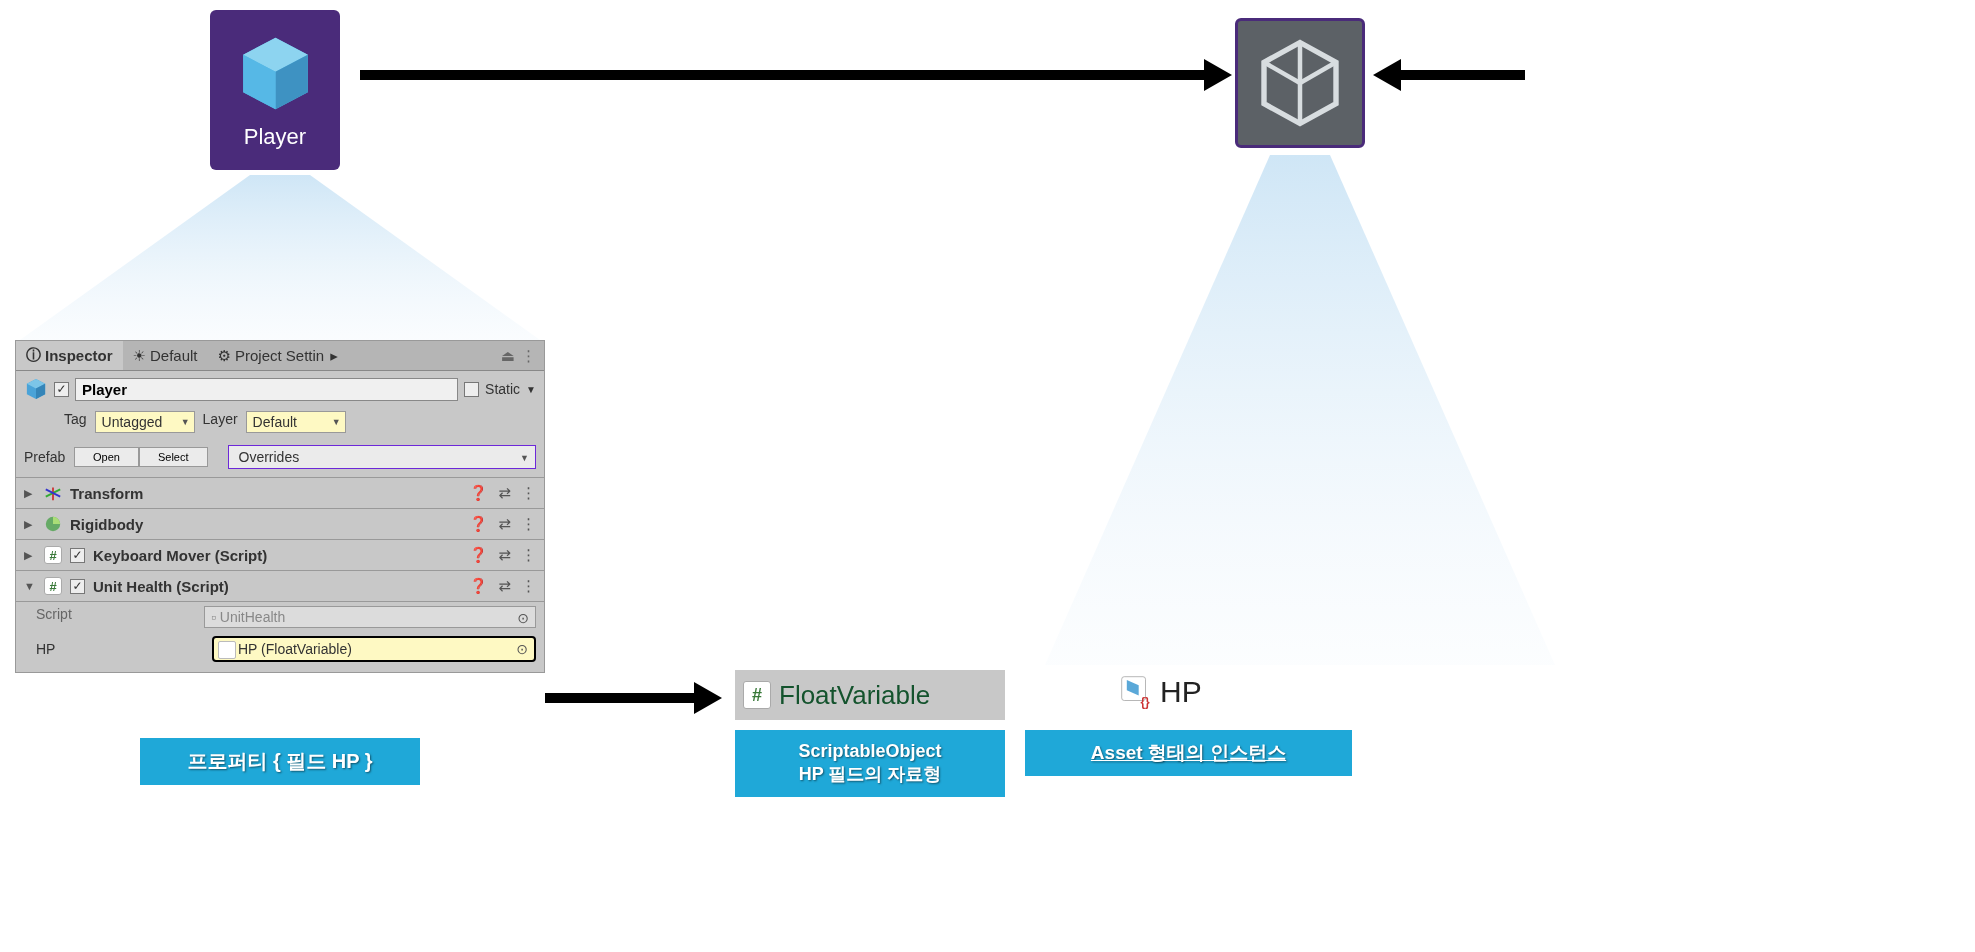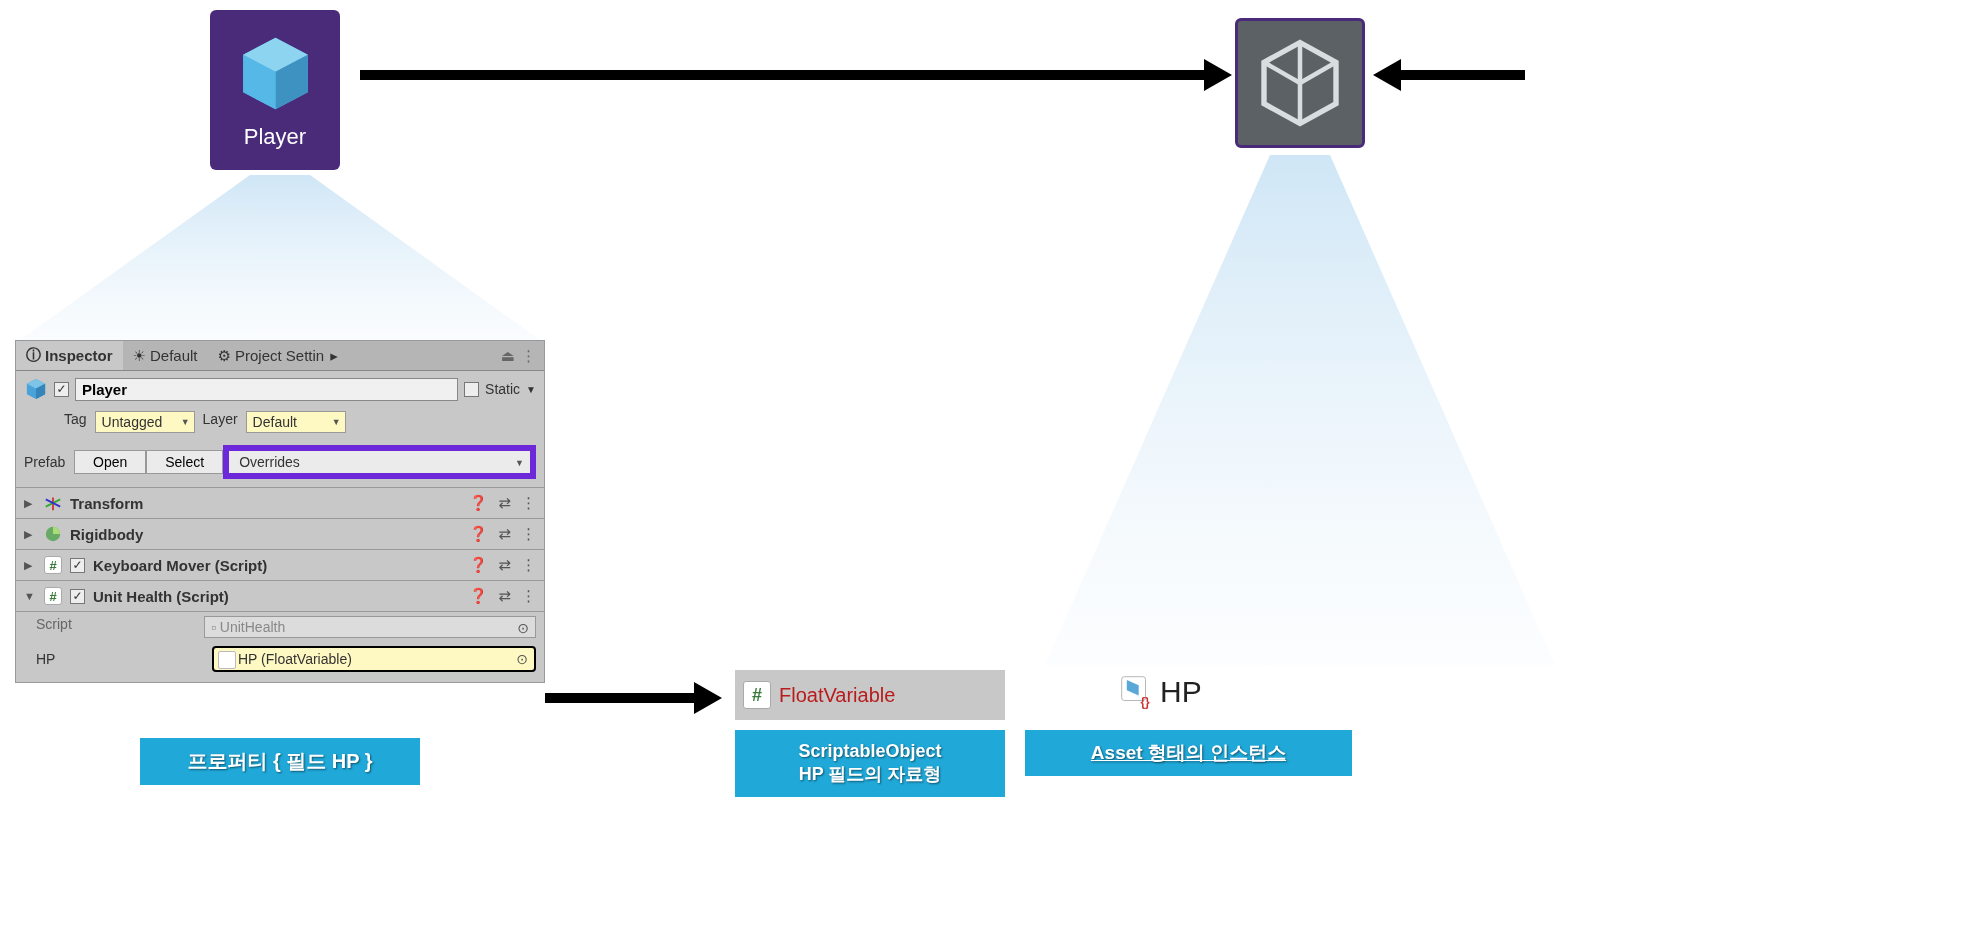--- a/index.html
+++ b/index.html
@@ -37,22 +37,22 @@
     .insp-header { display: flex; align-items: center; padding: 6px 8px; gap: 6px; }
     .cube-mini { width: 24px; height: 24px; }
     .name-input { flex: 1; background: #f0f0f0; border: 1px solid #888; padding: 2px 6px; font-weight: bold; font-size: 15px; }
     .static-label { font-size: 14px; }
     
     .tag-layer { display: flex; align-items: flex-start; padding: 4px 8px 8px 48px; gap: 8px; font-size: 14px; }
     .dropdown { background: #fef9c3; border: 1px solid #999; padding: 2px 18px 2px 6px; position: relative; min-width: 100px; }
     .dropdown::after { content: '▼'; position: absolute; right: 4px; font-size: 9px; color: #555; top: 5px; }
     
     .prefab-row { display: flex; align-items: center; padding: 4px 8px 8px 8px; gap: 0; font-size: 14px; border-bottom: 1px solid #999; }
-    .prefab-btn { background: #ebebeb; border: 1px solid #999; padding: 3px 18px; font-size: 14px; }
-    .overrides { background: #ebebeb; border: 6px solid #6d28d9; padding: 3px 10px; position: relative; flex: 1; }
+    .prefab-btn { background: #ebebeb; border: 1px solid #999; padding: 3px 18px; font-size: 11px; }
+    .overrides { background: #ebebeb; border: 1px solid #6d28d9; padding: 3px 10px; position: relative; flex: 1; margin-left: 20px; }
     .overrides::after { content: '▼'; position: absolute; right: 6px; font-size: 9px; color: #555; top: 7px; }
     
     .comp-row { display: flex; align-items: center; padding: 6px 8px; border-bottom: 1px solid #999; gap: 8px; }
     .comp-arrow { color: #555; font-size: 11px; width: 12px; }
     .comp-icon { width: 18px; height: 18px; }
     .comp-name { font-weight: bold; flex: 1; }
     .comp-btns { display: flex; gap: 10px; color: #555; font-size: 15px; }
     
     .script-row { display: flex; align-items: flex-start; padding: 4px 8px; font-size: 14px; color: #666; }
     .script-label { width: 180px; padding-left: 12px; }
@@ -61,21 +61,21 @@
     
     .hp-row { display: flex; align-items: center; padding: 4px 8px 10px 8px; gap: 8px; font-size: 14px; }
     .hp-label { width: 180px; padding-left: 12px; color: #333; }
     .hp-field-wrap { flex: 1; position: relative; }
     .hp-field { background: #fef9c3; border: 2px solid #000; border-radius: 4px; padding: 3px 22px 3px 24px; position: relative; }
     .hp-field::before { content: ''; position: absolute; left: 4px; top: 3px; width: 16px; height: 16px; background: #fff; border: 1px solid #bbb; border-radius: 2px; }
     
     
     .fv-box { position: absolute; left: 735px; top: 670px; width: 270px; height: 50px; background: #c8c8c8; display: flex; align-items: center; padding: 0 8px; gap: 8px; }
     .hash-icon { width: 28px; height: 28px; background: #fff; border: 1px solid #aaa; border-radius: 3px; display: flex; align-items: center; justify-content: center; color: #3a7a3a; font-weight: bold; font-size: 18px; }
-    .fv-text { font-size: 20px; color: #b91c1c; }
+    .fv-text { font-size: 26px; color: #14532d; }
     
     
     .hp-asset { position: absolute; left: 1120px; top: 667px; width: 130px; height: 50px; display: flex; align-items: center; gap: 6px; }
     .so-icon { width: 34px; height: 34px; position: relative; }
     .hp-asset-text { font-size: 30px; color: #222; }
     
     
     .caption { position: absolute; background: #1fa8d8; color: #fff; font-weight: bold; padding: 10px 18px; font-size: 20px; text-align: center; text-shadow: 1px 1px 2px rgba(0,0,0,0.5); }
     .caption.c1 { left: 140px; top: 738px; width: 280px; }
     .caption.c2 { left: 735px; top: 730px; width: 270px; font-size: 18px; line-height: 1.3; }

